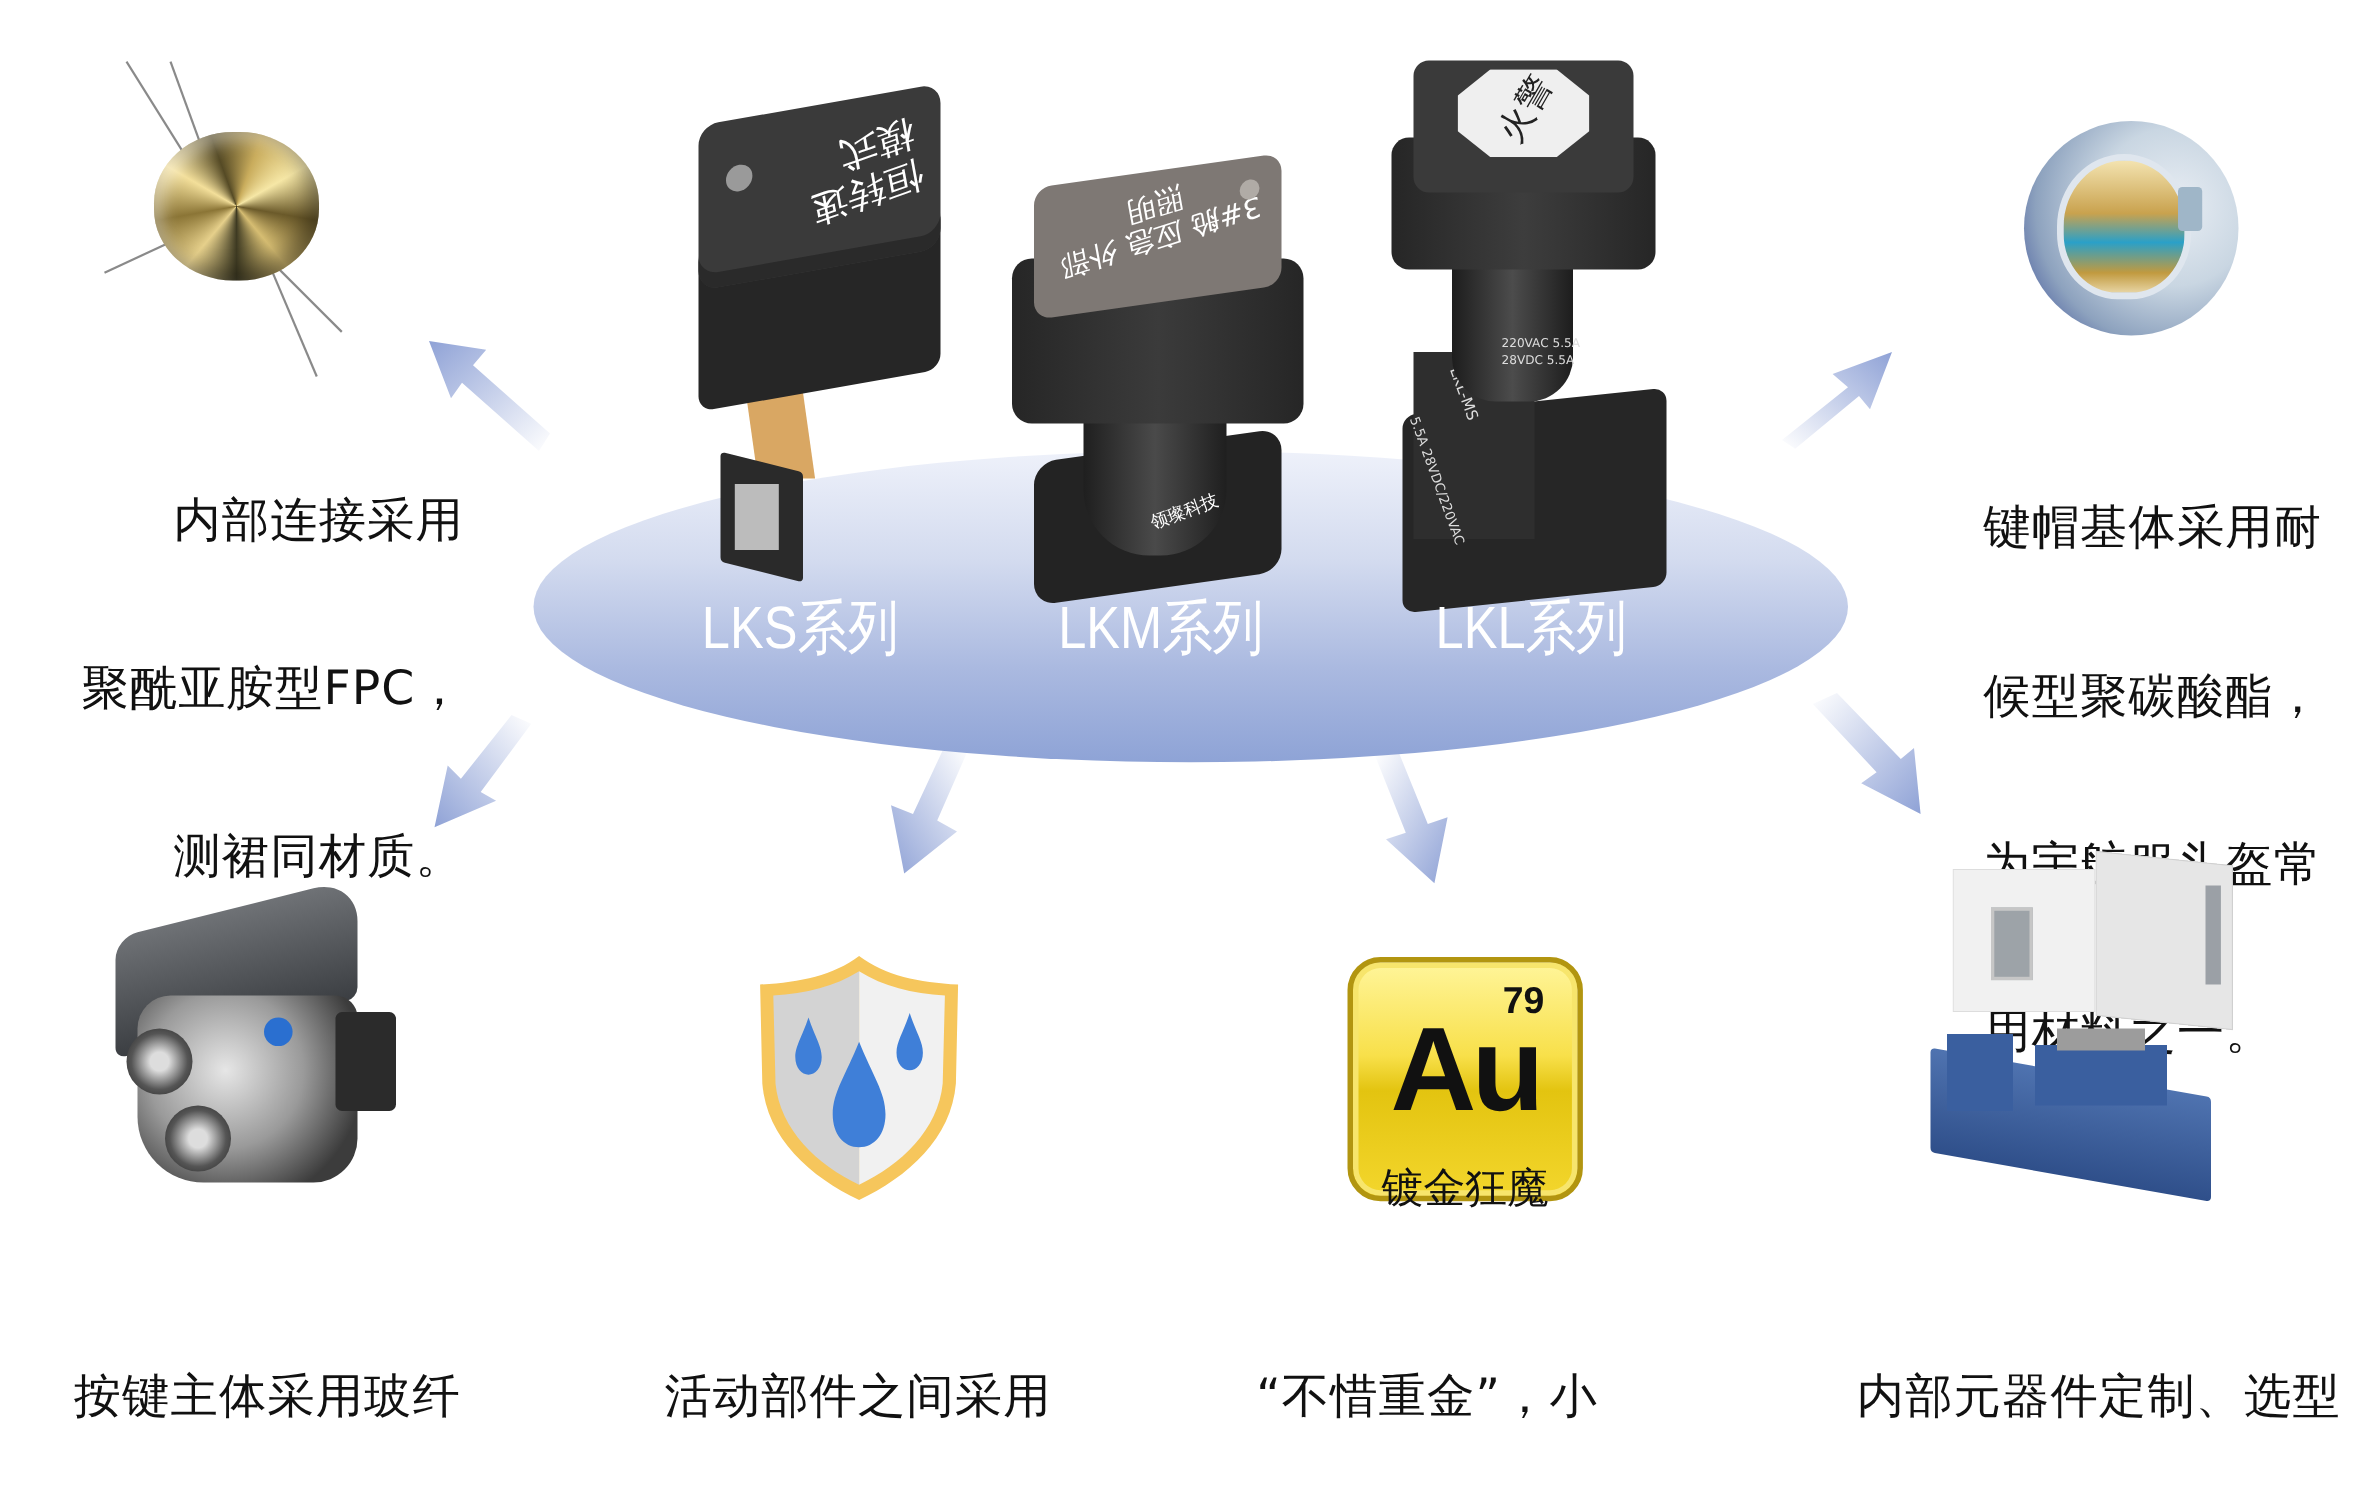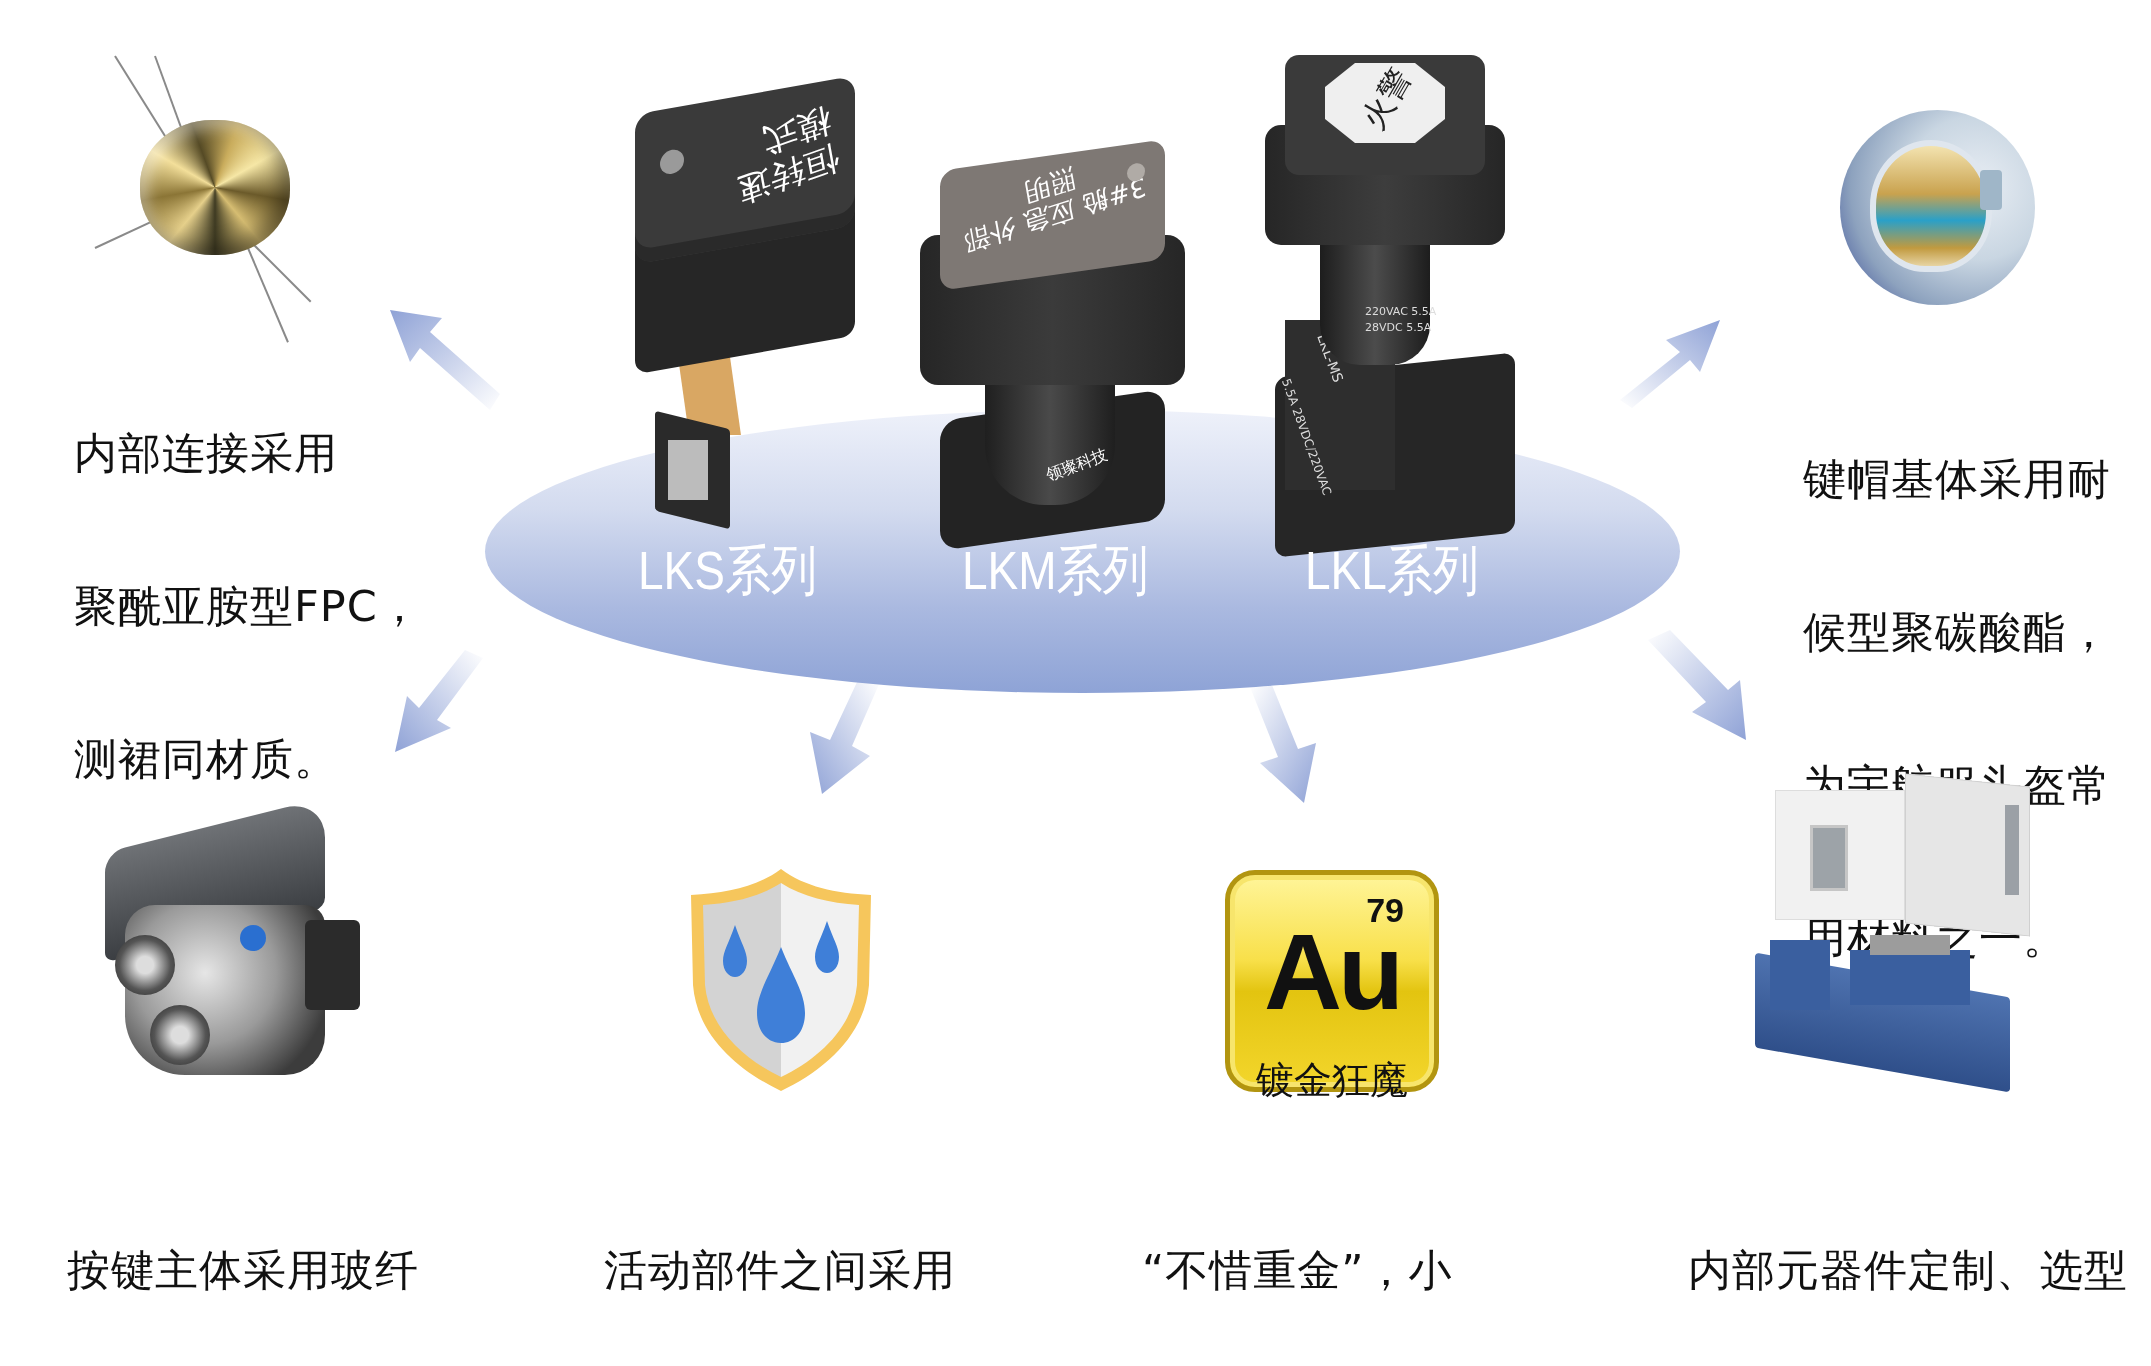--- a/index.html
+++ b/index.html
@@ -144,21 +144,21 @@
 <div class="series-label" style="left:1305px;">LKL系列</div>
 
 <div class="satellite">
   <div class="antenna" style="left:15px;top:0px;width:200px;transform:rotate(58deg);"></div>
   <div class="antenna" style="left:55px;top:0px;width:130px;transform:rotate(70deg);"></div>
   <div class="antenna" style="left:-5px;top:192px;width:75px;transform:rotate(-25deg);"></div>
   <div class="antenna" style="left:140px;top:175px;width:100px;transform:rotate(45deg);"></div>
   <div class="antenna" style="left:145px;top:185px;width:110px;transform:rotate(67deg);"></div>
   <div class="sat-body"></div>
 </div>
-<div class="caption" style="left:74px;top:326px;">
+<div class="caption" style="left:74px;top:346px;text-align:right;">
   <div>内部连接采用</div>
   <div>聚酰亚胺型FPC，</div>
   <div>测裙同材质。</div>
 </div>
 
 <div class="astronaut">
   <div class="visor"></div>
   <div style="position:absolute;left:140px;top:60px;width:22px;height:40px;background:#9fb6c8;border-radius:4px;"></div>
 </div>
 <div class="caption" style="left:1803px;top:355px;font-family:Liberation Mono, monospace;">

